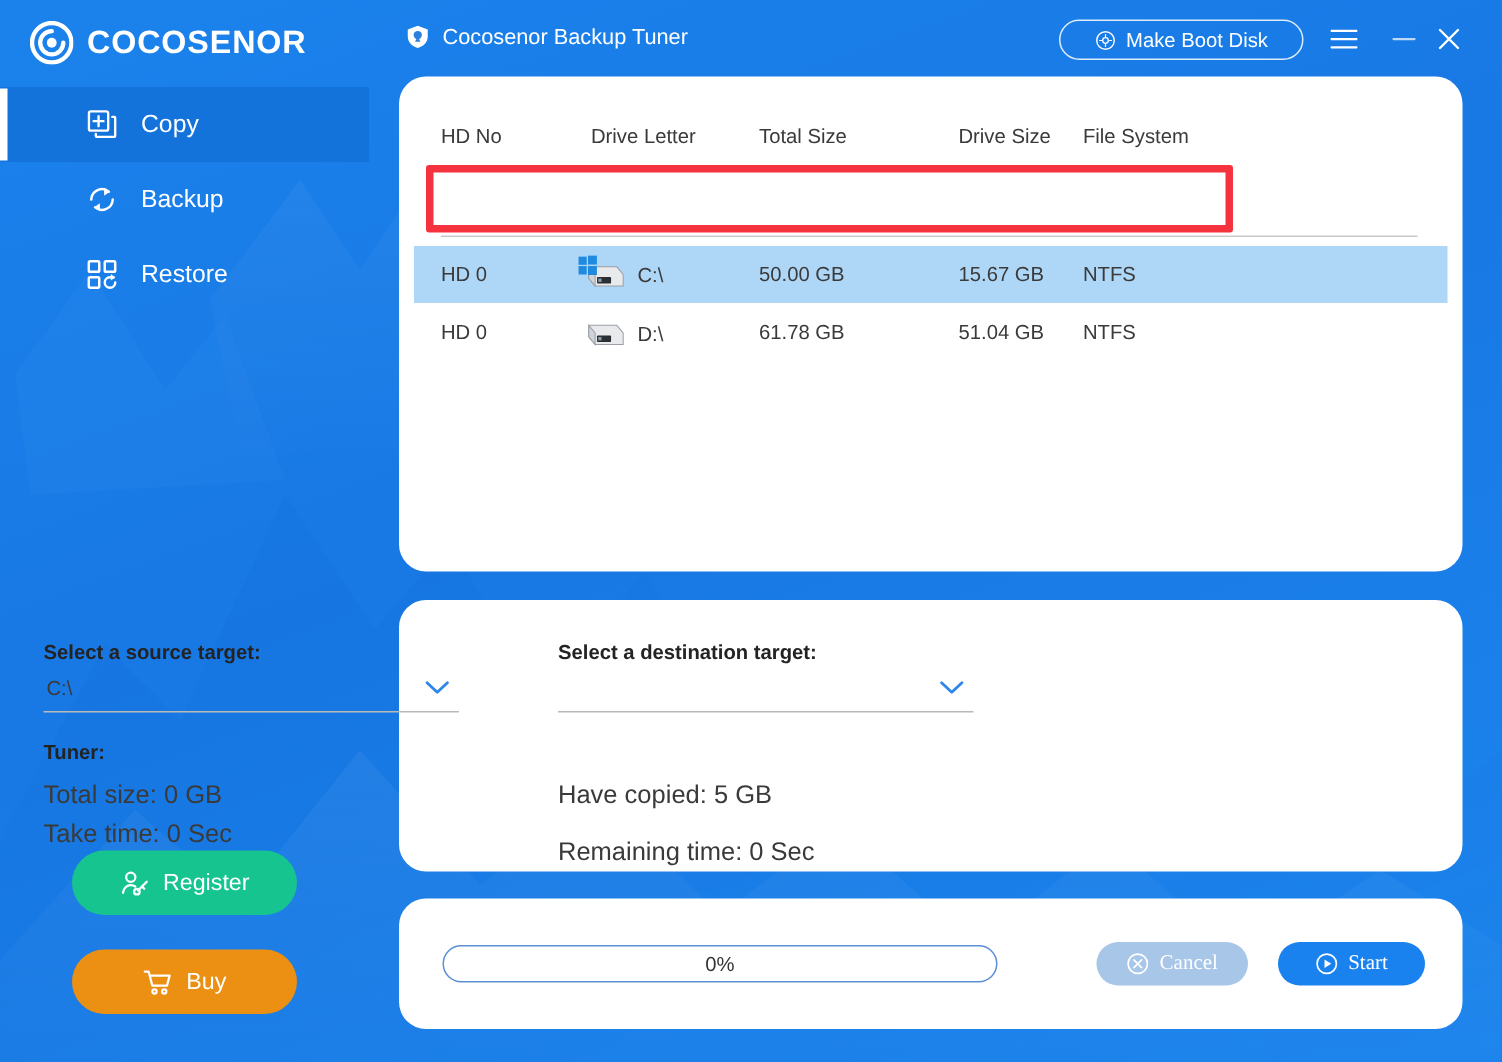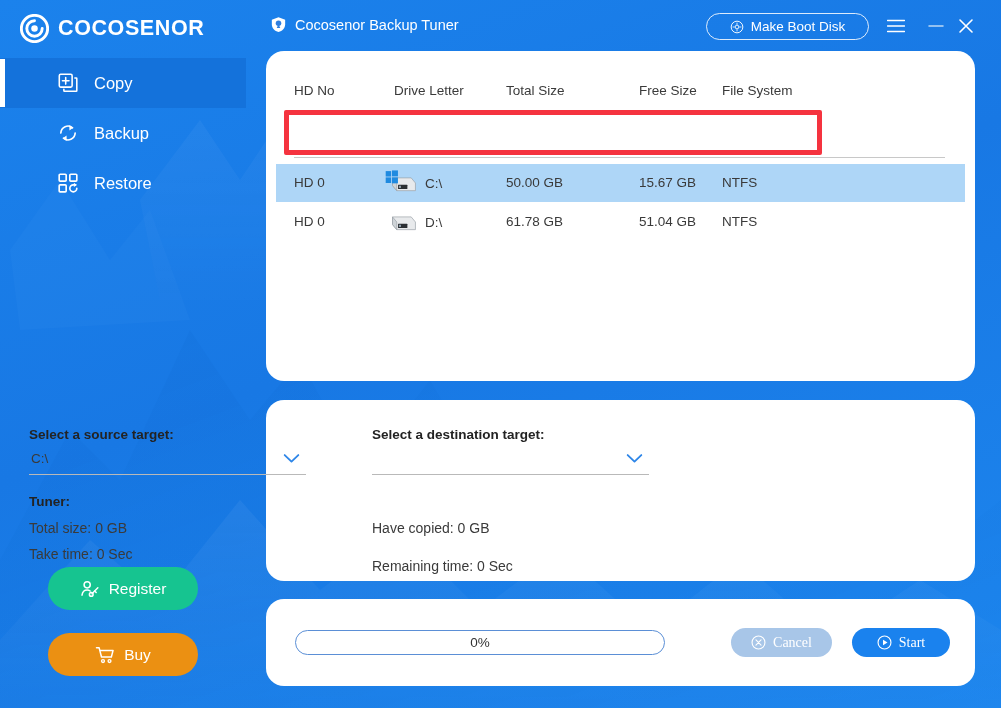--- a/index.html
+++ b/index.html
@@ -253,21 +253,21 @@
     display: block;
     cursor: pointer;
   }
   #lbl-source { left: 29px; top: 427px; }
   #sel-source { left: 29px; top: 446px; width: 277px; }
   #lbl-dest   { left: 372px; top: 427px; }
   #sel-dest   { left: 372px; top: 446px; width: 277px; }
   #lbl-status { left: 29px; top: 494px; }
   .stat {
     position: absolute;
-    font-size: 14px;
+    font-size: 17px;
     color: #3a3a3a;
     white-space: nowrap;
   }
   #stat-total-size { left: 29px;  top: 520px; }
   #stat-take-time  { left: 29px;  top: 546px; }
   #stat-copied     { left: 372px; top: 520px; }
   #stat-remaining  { left: 372px; top: 558px; }
 
   
   .progress {
@@ -448,21 +448,21 @@
     </div>
   </div>
 
   <div class="panel" id="panel-drives">
     <div class="tbl">
 
       <div class="tbl-head">
         <span class="th c0">HD No</span>
         <span class="th c1">Drive Letter</span>
         <span class="th c2">Total Size</span>
-        <span class="th c3">Free Size</span>
+        <span class="th c3">Drive Size</span>
         <span class="th c4">File System</span>
       </div>
 
       <div class="tbl-rule" id="rule-top"></div>
 
       <div class="row selected" id="row-0">
         <span class="td c0">HD 0</span>
         <div class="drive-cell">
           <svg class="drive-icon" viewBox="0 0 40 30">
             <path d="M10 9 L32 9 L37 15 L37 24 L15 24 L10 18 Z" fill="#e8eaec" stroke="#9aa0a6" stroke-width="0.8"></path>
@@ -517,21 +517,21 @@
   <div class="select-wrap" id="sel-dest">
     <span class="select-value"></span>
     <svg class="chev" viewBox="0 0 20 12">
       <path d="M2 2 L10 9.6 L18 2" fill="none" stroke="#2e86e8" stroke-width="2.2" stroke-linecap="round" stroke-linejoin="round"></path>
     </svg>
   </div>
 
   <span class="field-label" id="lbl-status">Tuner:</span>
   <span class="stat" id="stat-total-size">Total size:  0 GB</span>
   <span class="stat" id="stat-take-time">Take time:  0 Sec</span>
-  <span class="stat" id="stat-copied">Have  copied:  0 GB</span>
+  <span class="stat" id="stat-copied">Have  copied:  5 GB</span>
   <span class="stat" id="stat-remaining">Remaining time:  0 Sec</span>
 
   <div class="panel" id="panel-actions">
 
     <div class="progress">
       <span class="progress-text">0%</span>
     </div>
 
     <button class="act-btn" id="btn-cancel">
       <svg class="act-icon" viewBox="0 0 20 20">

